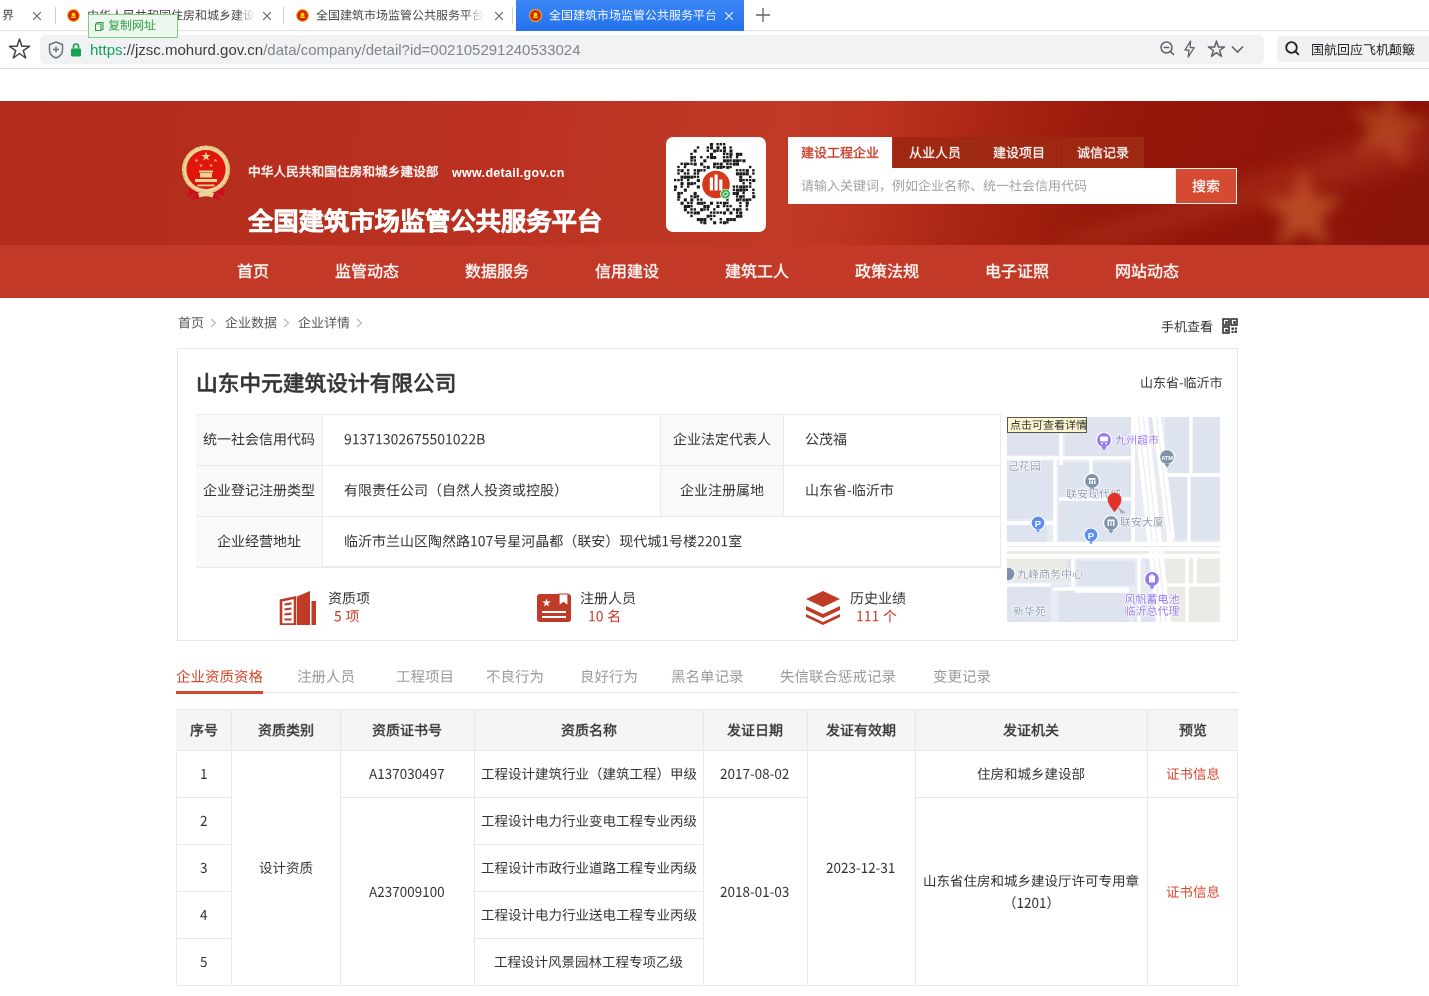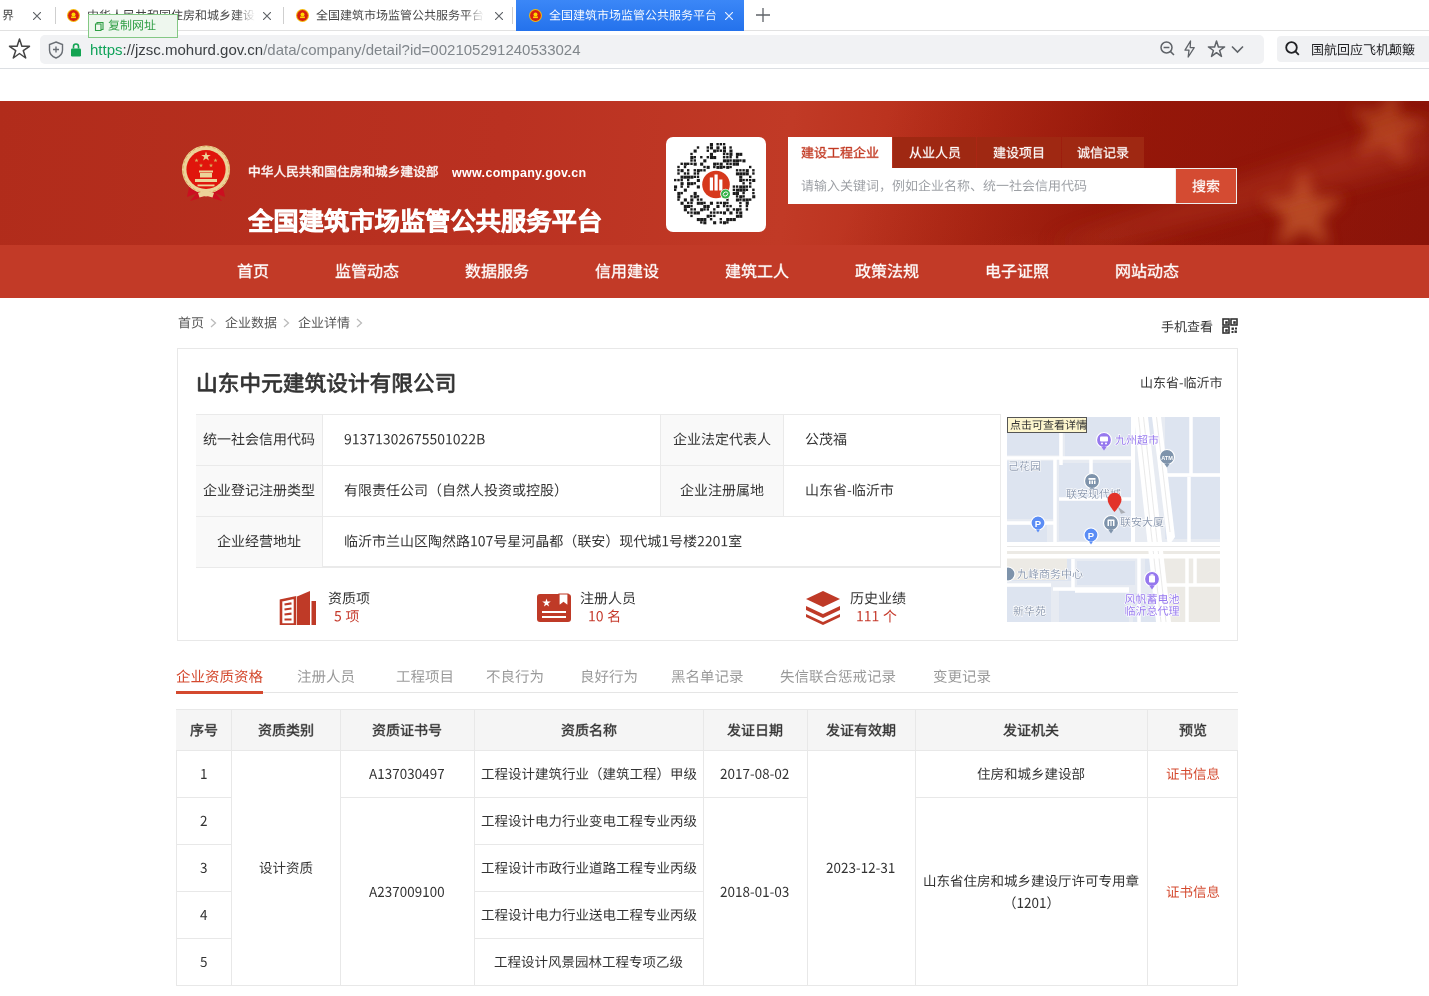--- a/index.html
+++ b/index.html
@@ -437,21 +437,21 @@
       <use href="#c4f4f" x="7000"></use>
       <use href="#c623f" x="8000"></use>
       <use href="#c548c" x="9000"></use>
       <use href="#c57ce" x="10000"></use>
       <use href="#c4e61" x="11000"></use>
       <use href="#c5efa" x="12000"></use>
       <use href="#c8bbe" x="13000"></use>
       <use href="#c90e8" x="14000"></use>
     </g>
   </svg>
-<div class="lat" style="left:452px;top:166px;font-size:12.5px;font-weight:bold;color:#fff;letter-spacing:.3px">www.company.gov.cn</div>
+<div class="lat" style="left:452px;top:166px;font-size:12.5px;font-weight:bold;color:#fff;letter-spacing:.3px">www.detail.gov.cn</div>
 <svg class="t" style="left:248.0px;top:207.7px;" width="356" height="33">
     <g fill="#fff" stroke="#fff" stroke-width="62" transform="translate(0,22.26) scale(0.025300,-0.025300)">
       <use href="#c5168" x="0"></use>
       <use href="#c56fd" x="1000"></use>
       <use href="#c5efa" x="2000"></use>
       <use href="#c7b51" x="3000"></use>
       <use href="#c5e02" x="4000"></use>
       <use href="#c573a" x="5000"></use>
       <use href="#c76d1" x="6000"></use>
       <use href="#c7ba1" x="7000"></use>

